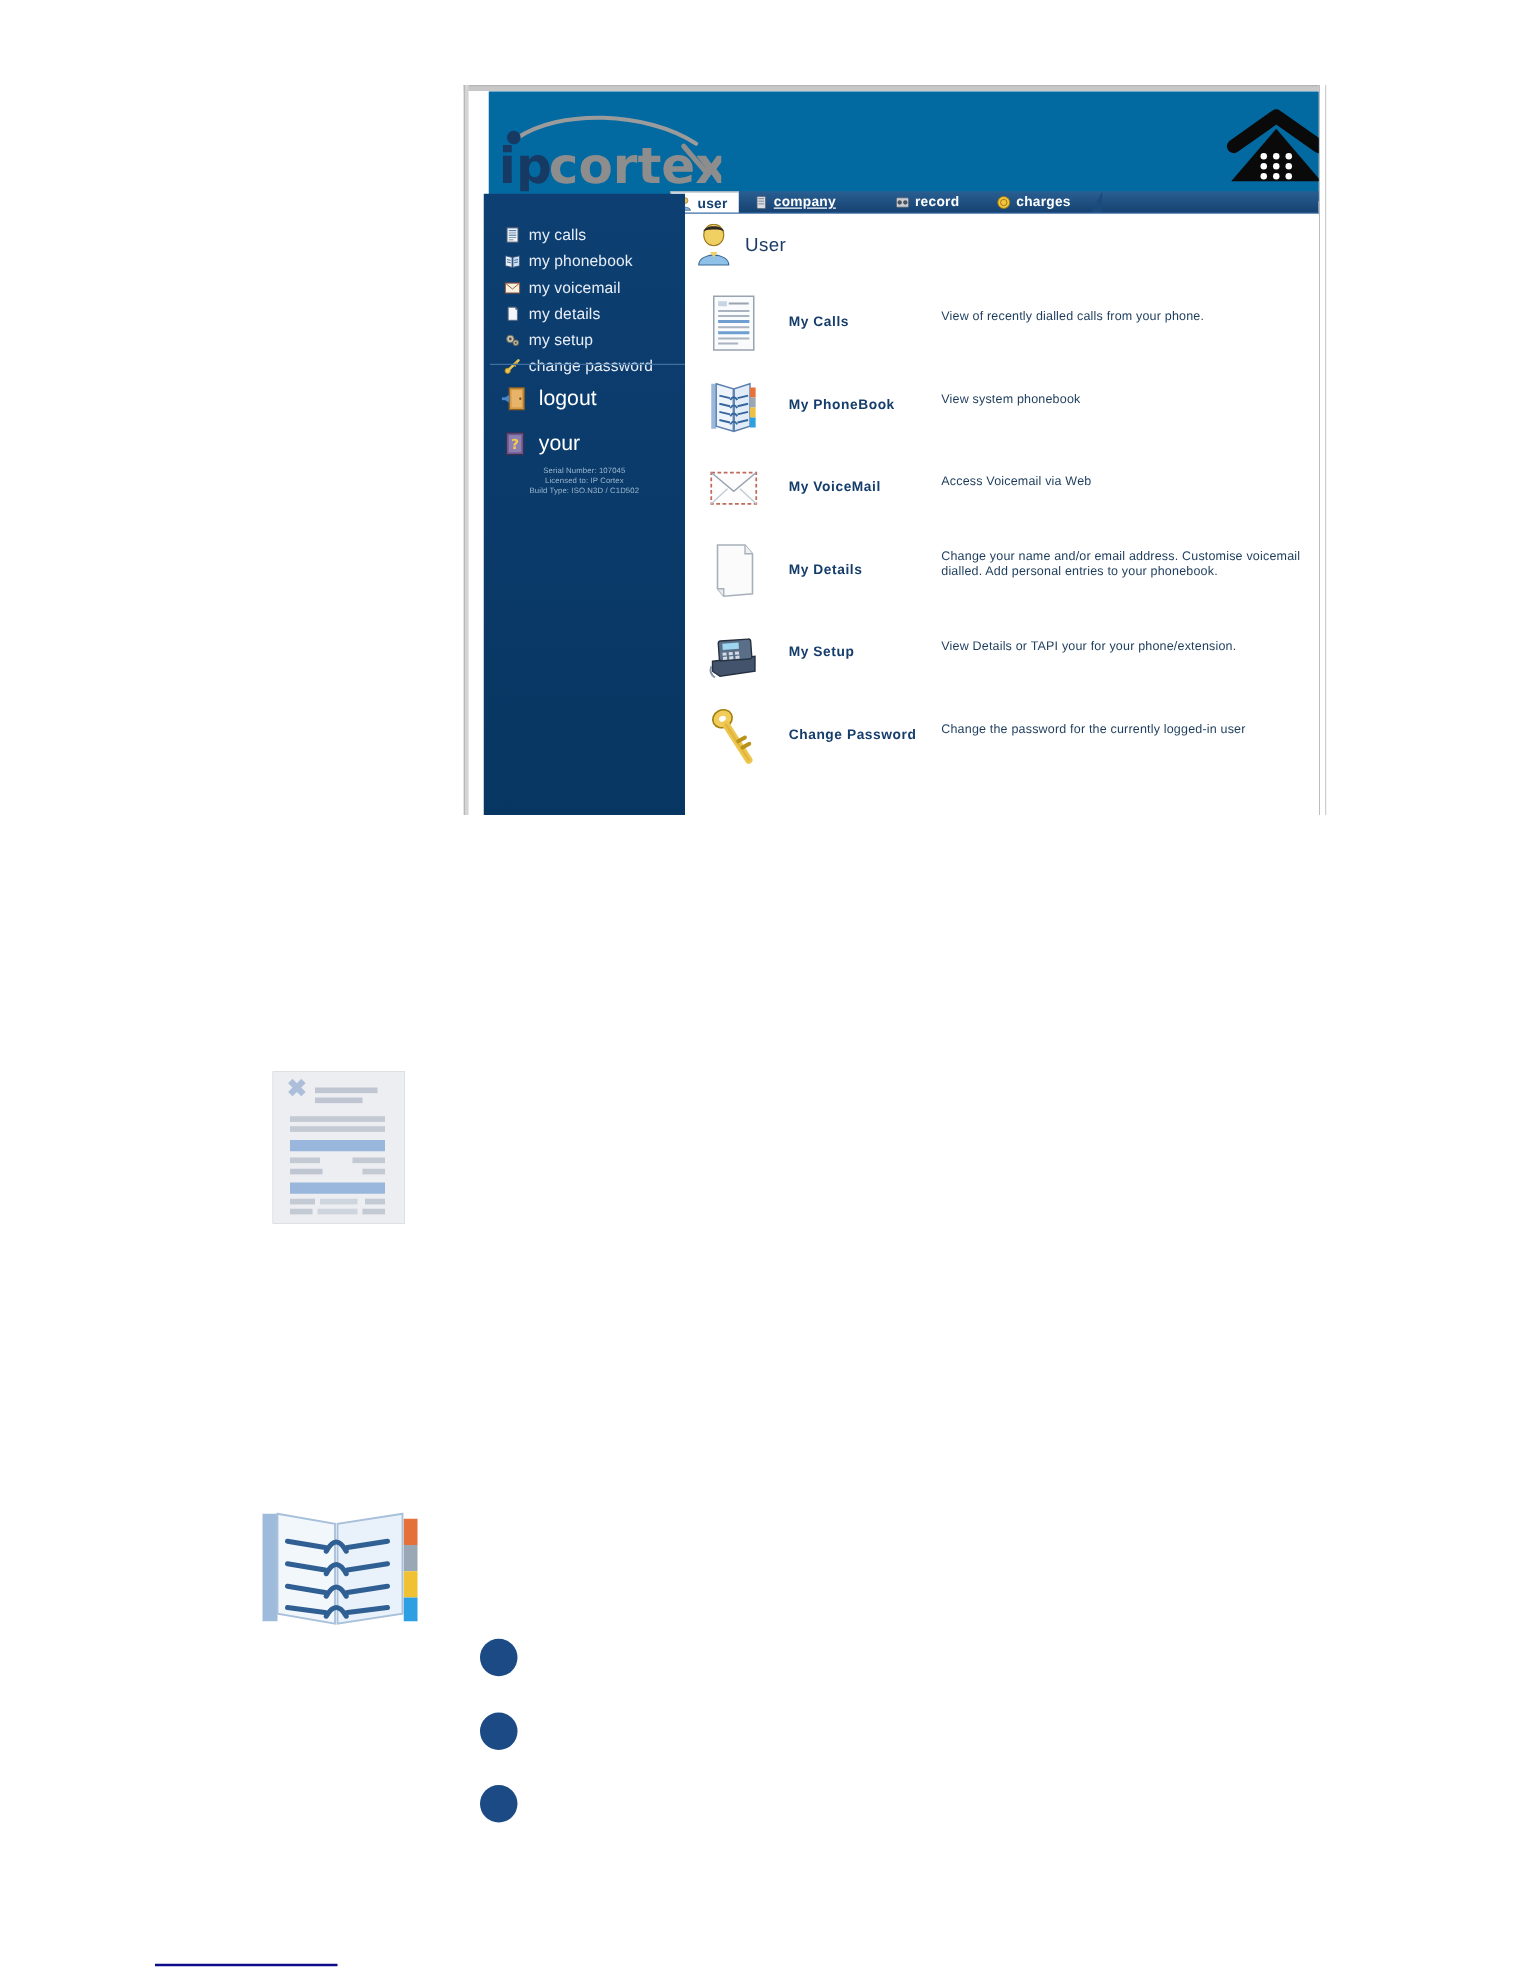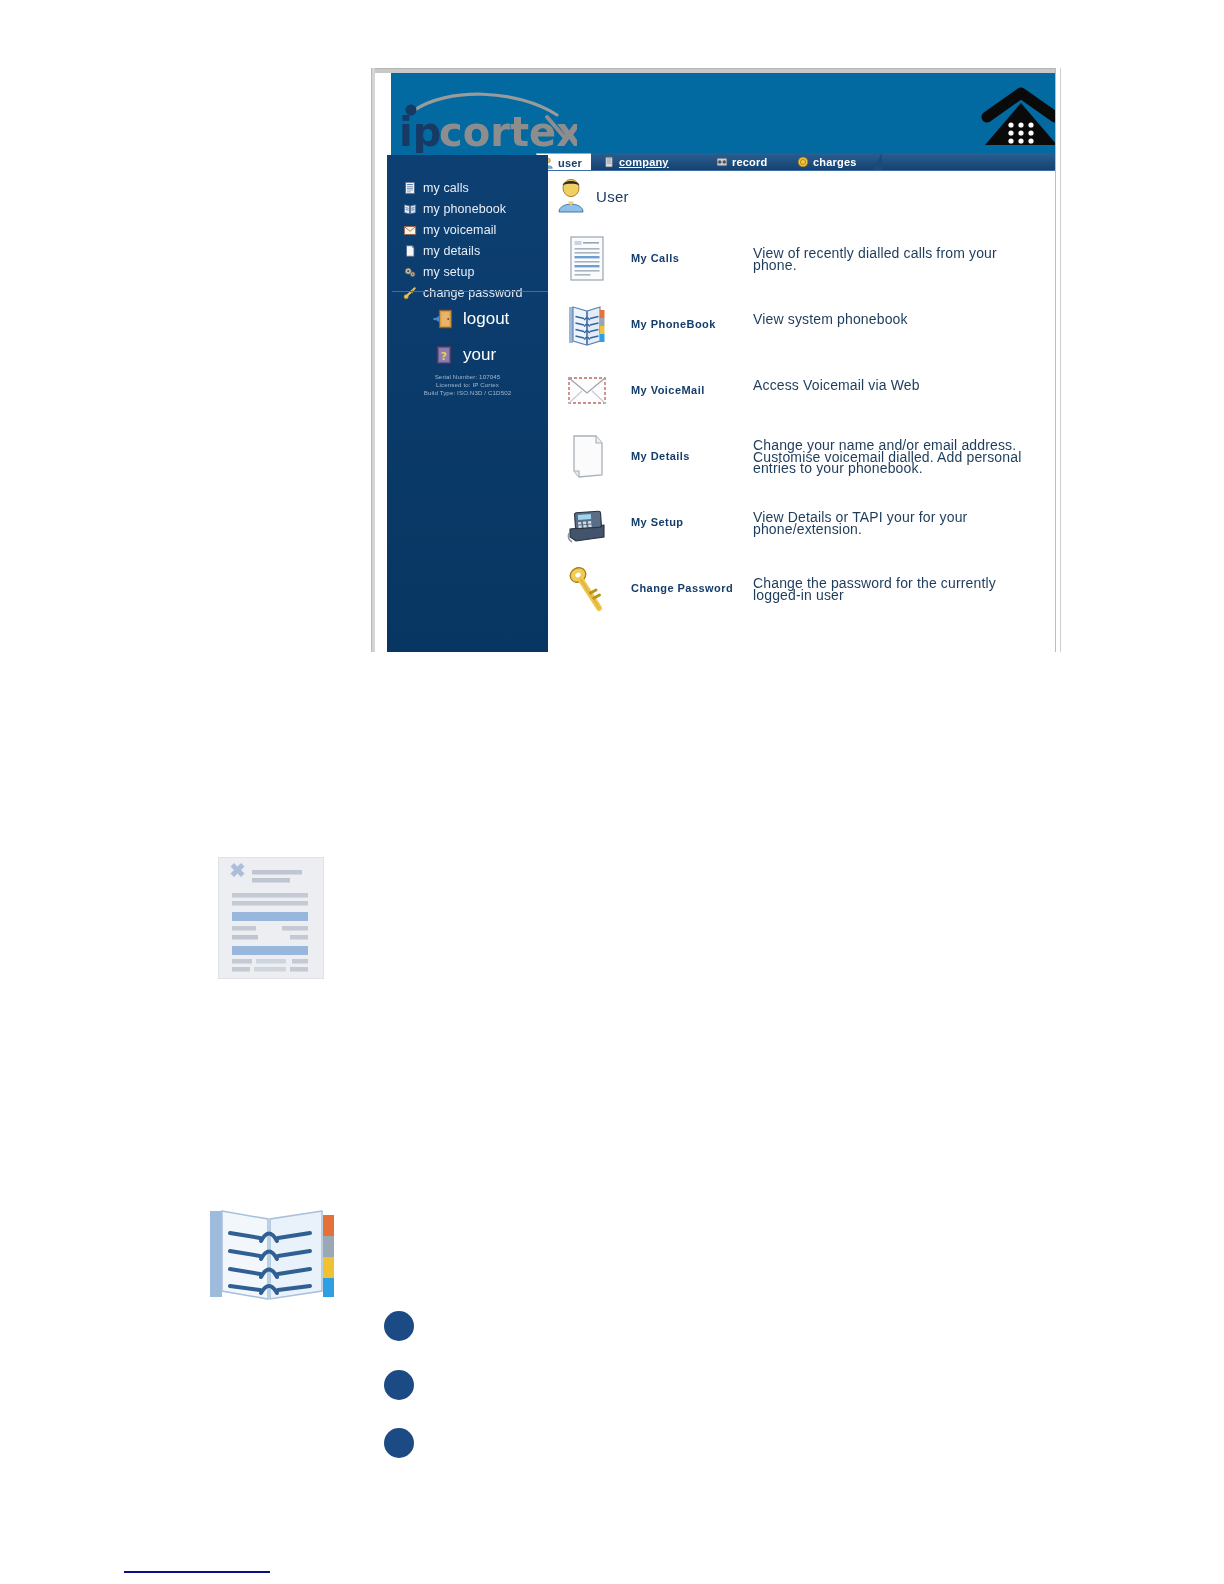--- a/index.html
+++ b/index.html
@@ -216,21 +216,21 @@
     color: #153d6b;
     font-size: 11px;
     font-weight: bold;
     letter-spacing: .45px;
     white-space: nowrap;
   }
   .menu-row .m-desc {
     position: absolute; left: 205px; top: 19px;
     width: 290px;
     color: #1d3c5c;
-    font-size: 14px;
+    font-size: 10px;
     line-height: 11.5px;
     letter-spacing: .15px;
   }
   .menu-row.two-line .m-desc { top: 13px; }
 
   
   .fig-doc-thumb {
     position: absolute;
     left: 218px; top: 857px;
     width: 106px; height: 122px;
@@ -404,21 +404,21 @@
               <circle cx="3.6" cy="12.2" r="2.5" fill="#e8c455" stroke="#9b7a16" stroke-width="0.8"></circle>
               <path d="M5.4 10.4 L13.4 2.6" stroke="#e8c455" stroke-width="2.4" stroke-linecap="round"></path>
               <path d="M11.2 4.8 L12.6 6.2 M9.4 6.6 L10.6 7.8" stroke="#c6a231" stroke-width="1.4" stroke-linecap="round"></path>
             </svg>
             <span>change password</span>
           </div>
         </div>
 
         <div class="sidebar-divider"></div>
 
-        <div style="position:absolute; top:146px; left:0; width:161px;margin-left:32px;">
+        <div style="position:absolute; top:146px; left:0; width:161px;">
 
           <div class="nav-big">
             <svg class="bicon" viewBox="0 0 24 24" aria-hidden="true">
               <rect x="7" y="2.5" width="13" height="19" fill="#d79a46" stroke="#8c5f1e" stroke-width="1.1"></rect>
               <rect x="9" y="4.5" width="9" height="15" fill="#e7b469"></rect>
               <circle cx="16.6" cy="12" r="1" fill="#6d4a14"></circle>
               <path d="M1.5 12 L7 8.5 L7 15.5 Z" fill="#4a86c8"></path>
               <rect x="0.5" y="10.8" width="4" height="2.4" fill="#4a86c8"></rect>
             </svg>
             <span>logout</span>

